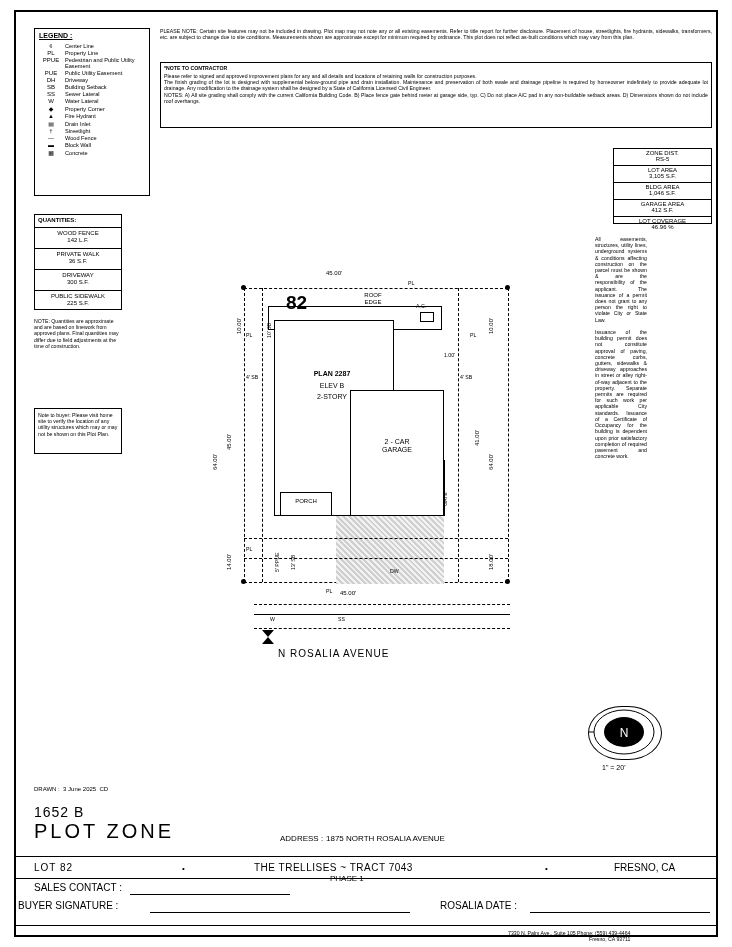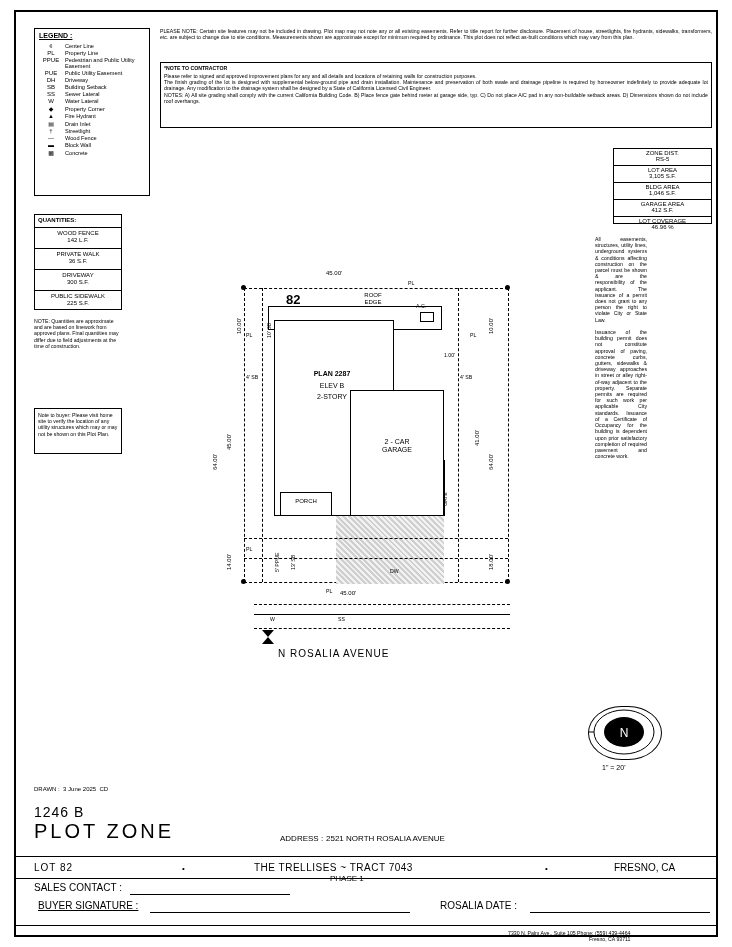--- a/index.html
+++ b/index.html
@@ -213,21 +213,21 @@
 
     <div class="bldg" style="left:190px;top:42px;width:14px;height:10px;"></div>
 
     <div class="dash-v" style="left:32px;top:18px;height:294px;"></div>
     <div class="dash-v" style="left:228px;top:18px;height:294px;"></div>
     <div class="dash-h" style="left:14px;top:268px;width:264px;"></div>
     <div class="dash-h" style="left:14px;top:288px;width:264px;"></div>
 
     <div class="vline" style="left:214px;top:190px;height:56px;"></div>
 
-    <div class="txt bold" style="left:56px;top:22px;font-size:13px;">82</div>
+    <div class="txt bold" style="left:56px;top:22px;font-size:19px;">82</div>
     <div class="txt xs ctr" style="left:126px;top:22px;width:34px;white-space:pre-line;">ROOF
 EDGE</div>
     <div class="txt tiny" style="left:186px;top:33px;">A.C.</div>
     <div class="txt s bold ctr" style="left:62px;top:100px;width:80px;">PLAN 2287</div>
     <div class="txt s ctr" style="left:62px;top:112px;width:80px;">ELEV B</div>
     <div class="txt s ctr" style="left:62px;top:123px;width:80px;">2-STORY</div>
     <div class="txt s ctr" style="left:132px;top:168px;width:70px;white-space:pre-line;">2 - CAR
 GARAGE</div>
     <div class="txt xs ctr" style="left:52px;top:228px;width:48px;">PORCH</div>
     <div class="txt tiny rot90" style="left:212px;top:236px;">GATE</div>
@@ -274,40 +274,40 @@
     <svg width="70" height="50">
       <ellipse cx="35" cy="25" rx="30" ry="22" fill="none" stroke="#000" stroke-width="1"></ellipse>
       <ellipse cx="35" cy="25" rx="20" ry="15" fill="#000"></ellipse>
       <text x="35" y="30" font-size="12" fill="#fff" text-anchor="middle" font-family="Liberation Sans">N</text>
       <line x1="5" y1="25" x2="-2" y2="25" stroke="#000"></line>
     </svg>
   </div>
   <div class="txt s" style="left:602px;top:764px;">1" = 20'</div>
 
   <div class="txt xs" style="left:34px;top:786px;">DRAWN :  3 June 2025  CD</div>
-  <div class="txt" style="left:34px;top:804px;font-size:14px;letter-spacing:1px;">1246 B</div>
+  <div class="txt" style="left:34px;top:804px;font-size:14px;letter-spacing:1px;">1652 B</div>
   <div class="txt" style="left:34px;top:820px;font-size:20px;letter-spacing:3px;">PLOT ZONE</div>
 
   <div class="txt m" style="left:280px;top:834px;">ADDRESS :</div>
-  <div class="txt m" style="left:326px;top:834px;">2521 NORTH ROSALIA AVENUE</div>
+  <div class="txt m" style="left:326px;top:834px;">1875 NORTH ROSALIA AVENUE</div>
 
   <div id="divider1"></div>
 
   <div class="txt l" style="left:34px;top:862px;letter-spacing:1px;">LOT 82</div>
   <div class="txt m" style="left:182px;top:864px;">•</div>
   <div class="txt l" style="left:254px;top:862px;letter-spacing:0.5px;">THE TRELLISES ~ TRACT 7043</div>
   <div class="txt m" style="left:330px;top:874px;">PHASE 1</div>
   <div class="txt m" style="left:545px;top:864px;">•</div>
   <div class="txt l" style="left:614px;top:862px;">FRESNO, CA</div>
 
   <div id="divider2"></div>
 
   <div class="txt l" style="left:34px;top:882px;">SALES CONTACT :</div>
   <div style="position:absolute;left:130px;top:894px;width:160px;border-bottom:1px solid #000;"></div>
-  <div class="txt l" style="left:38px;top:900px;text-decoration:underline;">BUYER SIGNATURE :</div>
+  <div class="txt l" style="left:18px;top:900px;">BUYER SIGNATURE :</div>
   <div style="position:absolute;left:150px;top:912px;width:260px;border-bottom:1px solid #000;"></div>
   <div class="txt l" style="left:440px;top:900px;">ROSALIA DATE :</div>
   <div style="position:absolute;left:530px;top:912px;width:180px;border-bottom:1px solid #000;"></div>
 
   <div id="divider3"></div>
 
   <div class="txt tiny" style="left:508px;top:930px;white-space:pre-line;text-align:right;">7330 N. Palm Ave., Suite 105   Phone: (559) 439-4464
 Fresno, CA  93711</div>
 
 </div>

